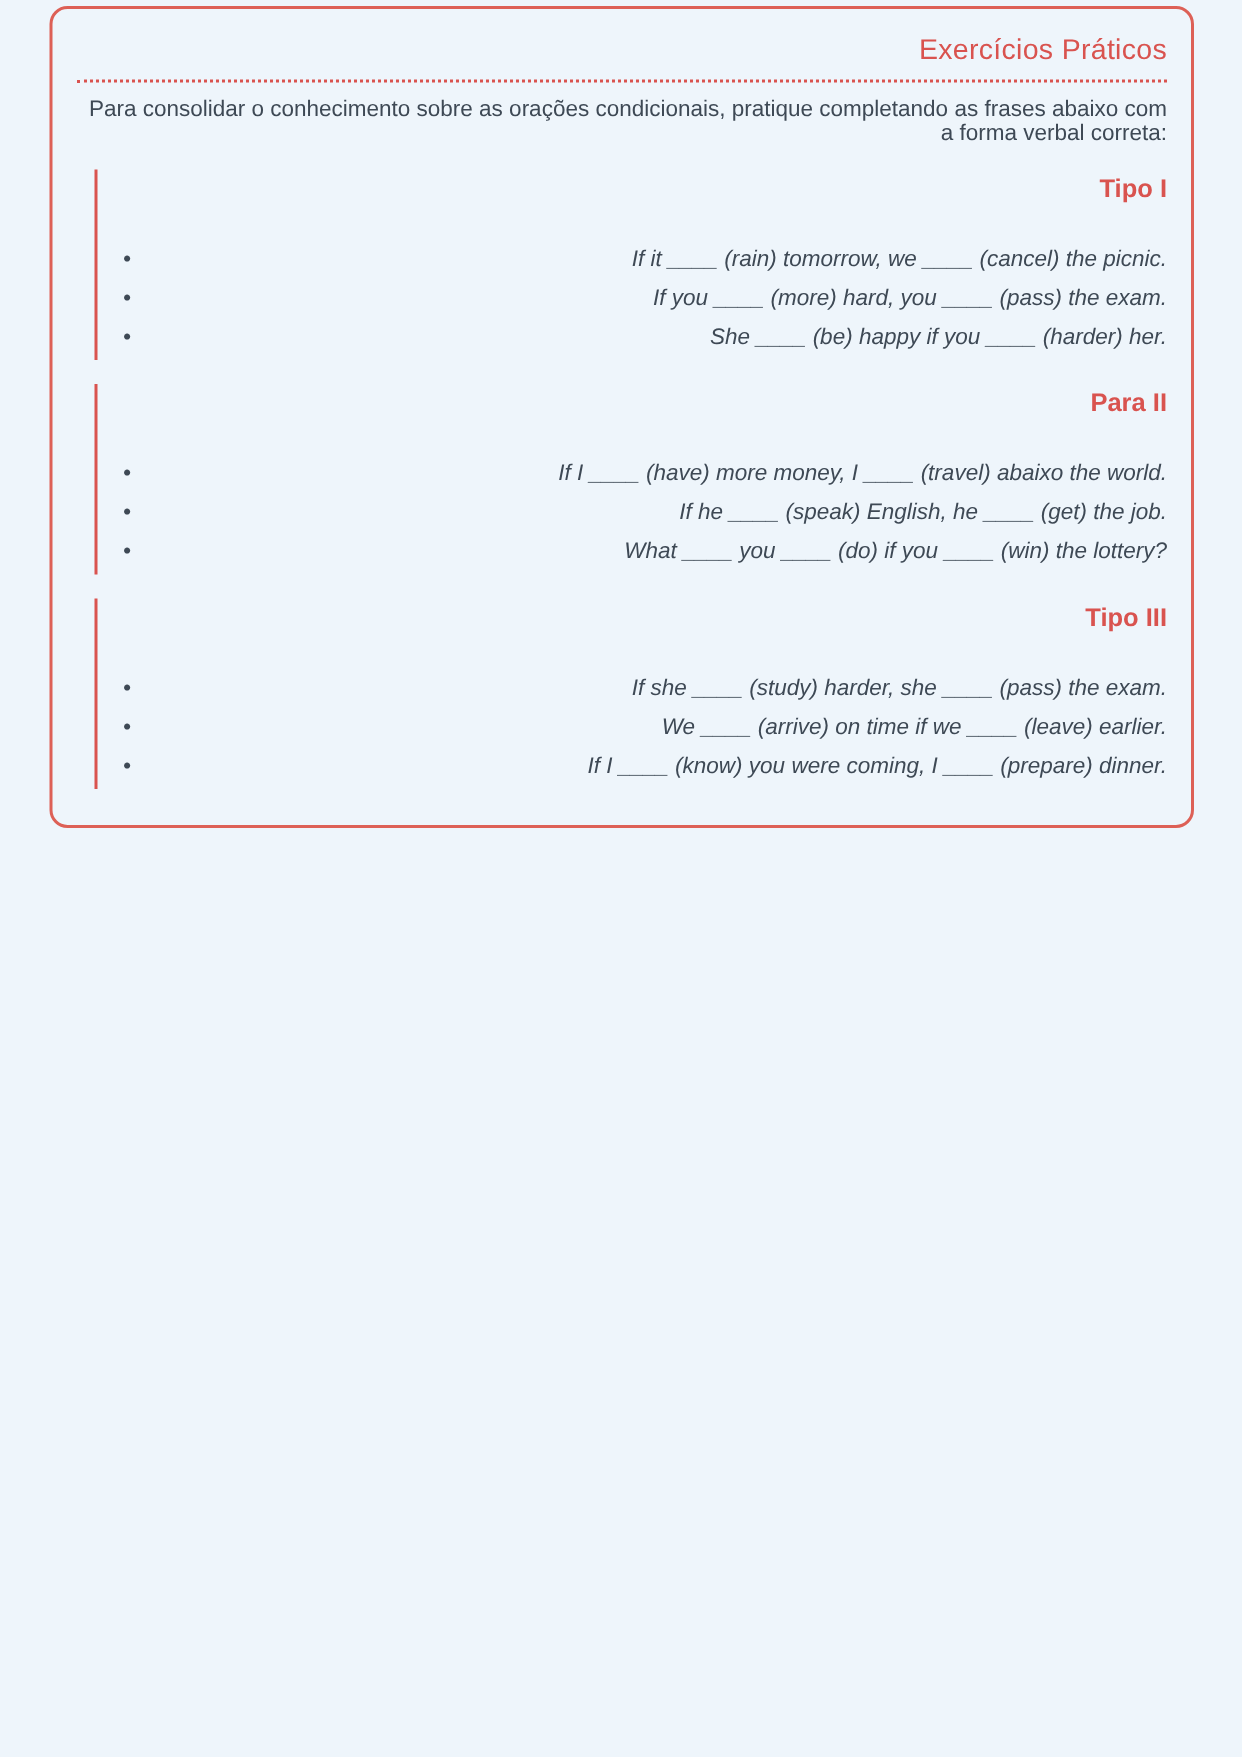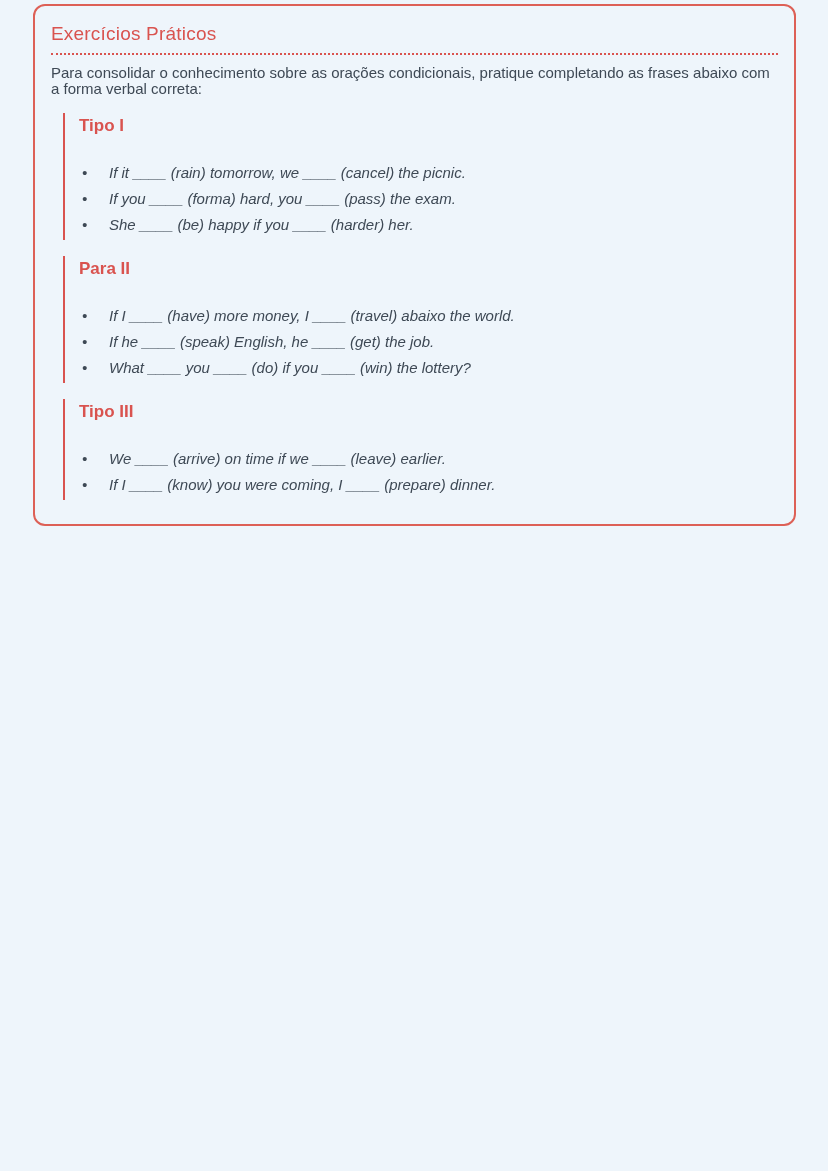--- a/index.html
+++ b/index.html
@@ -7,20 +7,21 @@
     width: 828px;
     height: 1171px;
     background: var(--background, #eef5fb);
     font-family: "Liberation Sans", sans-serif;
   }
   .page {
     position: relative;
     width: 828px;
     height: 1171px;
     overflow: hidden;
+    text-align: right;
   }
   .card {
     position: absolute;
     left: 33px;
     top: 4px;
     width: 763px;
     border: 2px solid var(--card-border, #dd6056);
     border-radius: 12px;
     padding: 17px 16px 24px 16px;
     background: transparent;
@@ -81,36 +82,37 @@
   <section class="card">
 
     <h2 class="card-title">Exercícios Práticos</h2>
 
     <p class="intro">Para consolidar o conhecimento sobre as orações condicionais, pratique completando as frases abaixo com a forma verbal correta:</p>
 
     <div class="type-section">
       <h3 class="type-heading">Tipo I</h3>
       <ul class="exercise-list">
         <li>If it ____ (rain) tomorrow, we ____ (cancel) the picnic.</li>
-        <li>If you ____ (forma) hard, you ____ (pass) the exam.</li>
+        <li>If you ____ (more) hard, you ____ (pass) the exam.</li>
         <li>She ____ (be) happy if you ____ (harder) her.</li>
       </ul>
     </div>
 
     <div class="type-section">
       <h3 class="type-heading">Para II</h3>
       <ul class="exercise-list">
         <li>If I ____ (have) more money, I ____ (travel) abaixo the world.</li>
         <li>If he ____ (speak) English, he ____ (get) the job.</li>
         <li>What ____ you ____ (do) if you ____ (win) the lottery?</li>
       </ul>
     </div>
 
     <div class="type-section">
       <h3 class="type-heading">Tipo III</h3>
       <ul class="exercise-list">
+        <li>If she ____ (study) harder, she ____ (pass) the exam.</li>
         <li>We ____ (arrive) on time if we ____ (leave) earlier.</li>
         <li>If I ____ (know) you were coming, I ____ (prepare) dinner.</li>
       </ul>
     </div>
 
   </section>
 </div>
 
 </body></html>

